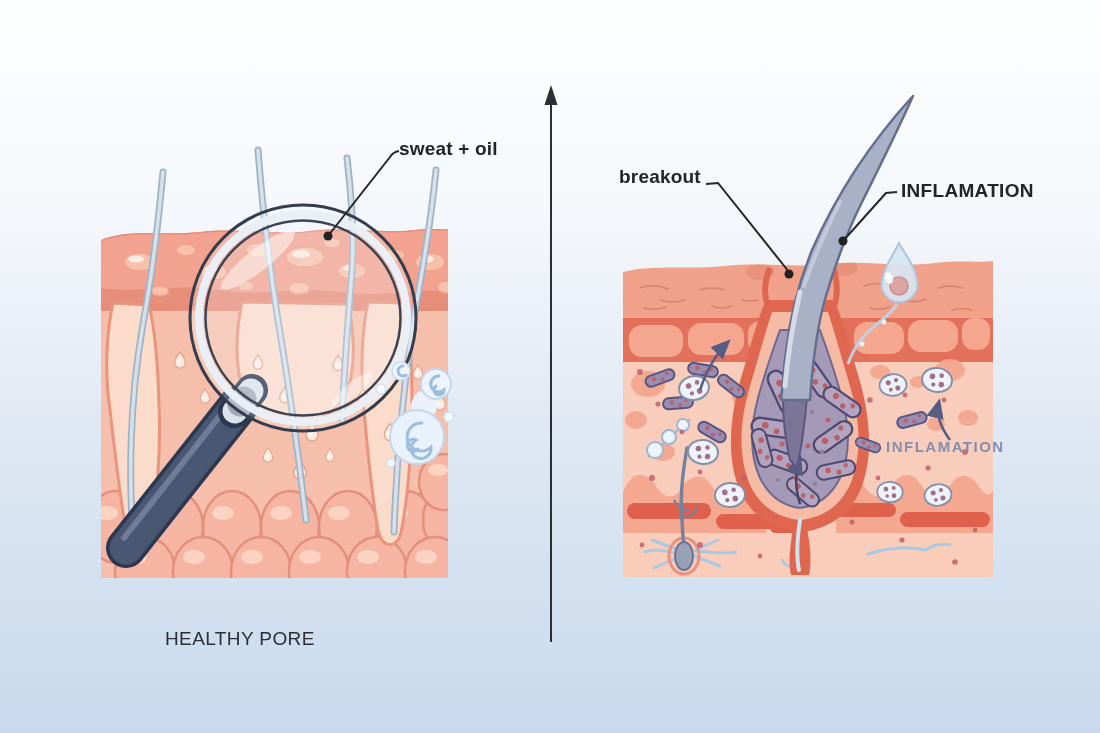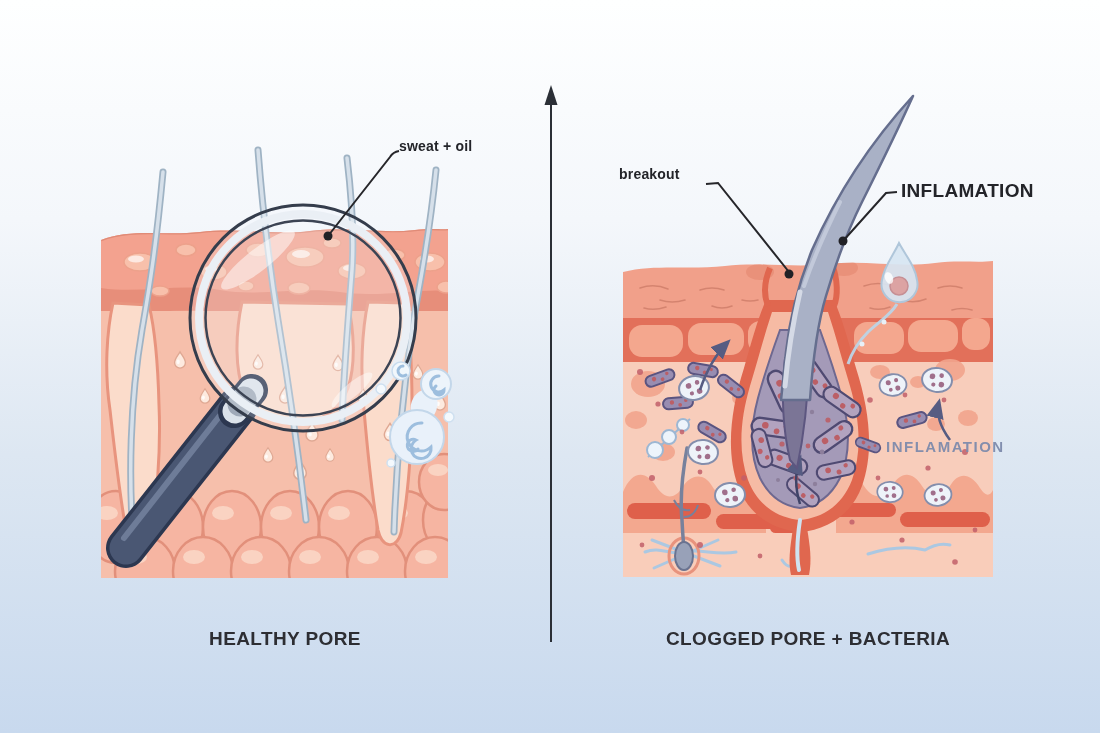--- a/index.html
+++ b/index.html
@@ -3,31 +3,31 @@
 <meta charset="utf-8">
 <style>
   html,body{margin:0;padding:0;}
   body{font-family:"Liberation Sans","DejaVu Sans",sans-serif;}
   .stage{
     position:relative;width:1100px;height:733px;overflow:hidden;
     background:linear-gradient(180deg,#feffff 0%,#f4f7fb 30%,#dde7f2 62%,#c8d9ee 100%);
   }
   .stage svg{position:absolute;left:0;top:0;}
   .callout{
-    position:absolute;font-weight:700;color:#232429;font-size:14px;
+    position:absolute;font-weight:700;color:#232429;font-size:19px;
     letter-spacing:.2px;white-space:nowrap;
   }
   .callout.caps{font-size:19px;letter-spacing:.3px;}
   .callout-faded{
     position:absolute;font-weight:700;font-size:15px;color:#7e8bac;
     letter-spacing:1.5px;opacity:.95;white-space:nowrap;
   }
   .caption{
-    position:absolute;top:628px;font-weight:700;font-size:19px;color:#2d2e33;
-    letter-spacing:.4px;text-align:center;white-space:nowrap;
+    position:absolute;top:628px;font-weight:400;font-size:19px;color:#2d2e33;
+    letter-spacing:.4px;text-align:left;white-space:nowrap;
   }
   .caption.left{left:165px;width:240px;}
   .caption.right{left:648px;width:320px;}
 </style>
 </head>
 <body>
 
 <div class="stage">
 
 <svg width="1100" height="733" viewBox="0 0 1100 733">
@@ -400,15 +400,14 @@
     <path d="M897,192 L886,193 L843,241" fill="none" stroke="#26262a" stroke-width="2"></path>
     <circle cx="843" cy="241" r="4.5" fill="#212126"></circle>
   </g>
 </svg>
 
 <div class="callout" style="left:399px;top:138px;">sweat + oil</div>
 <div class="callout" style="left:619px;top:166px;">breakout</div>
 <div class="callout caps" style="left:901px;top:180px;">INFLAMATION</div>
 <div class="callout-faded" style="left:886px;top:438px;">INFLAMATION</div>
 <div class="caption left">HEALTHY PORE</div>
-<div class="caption right">CLOGGED PORE + BACTERIA</div>
 
 </div>
 
 </body></html>

